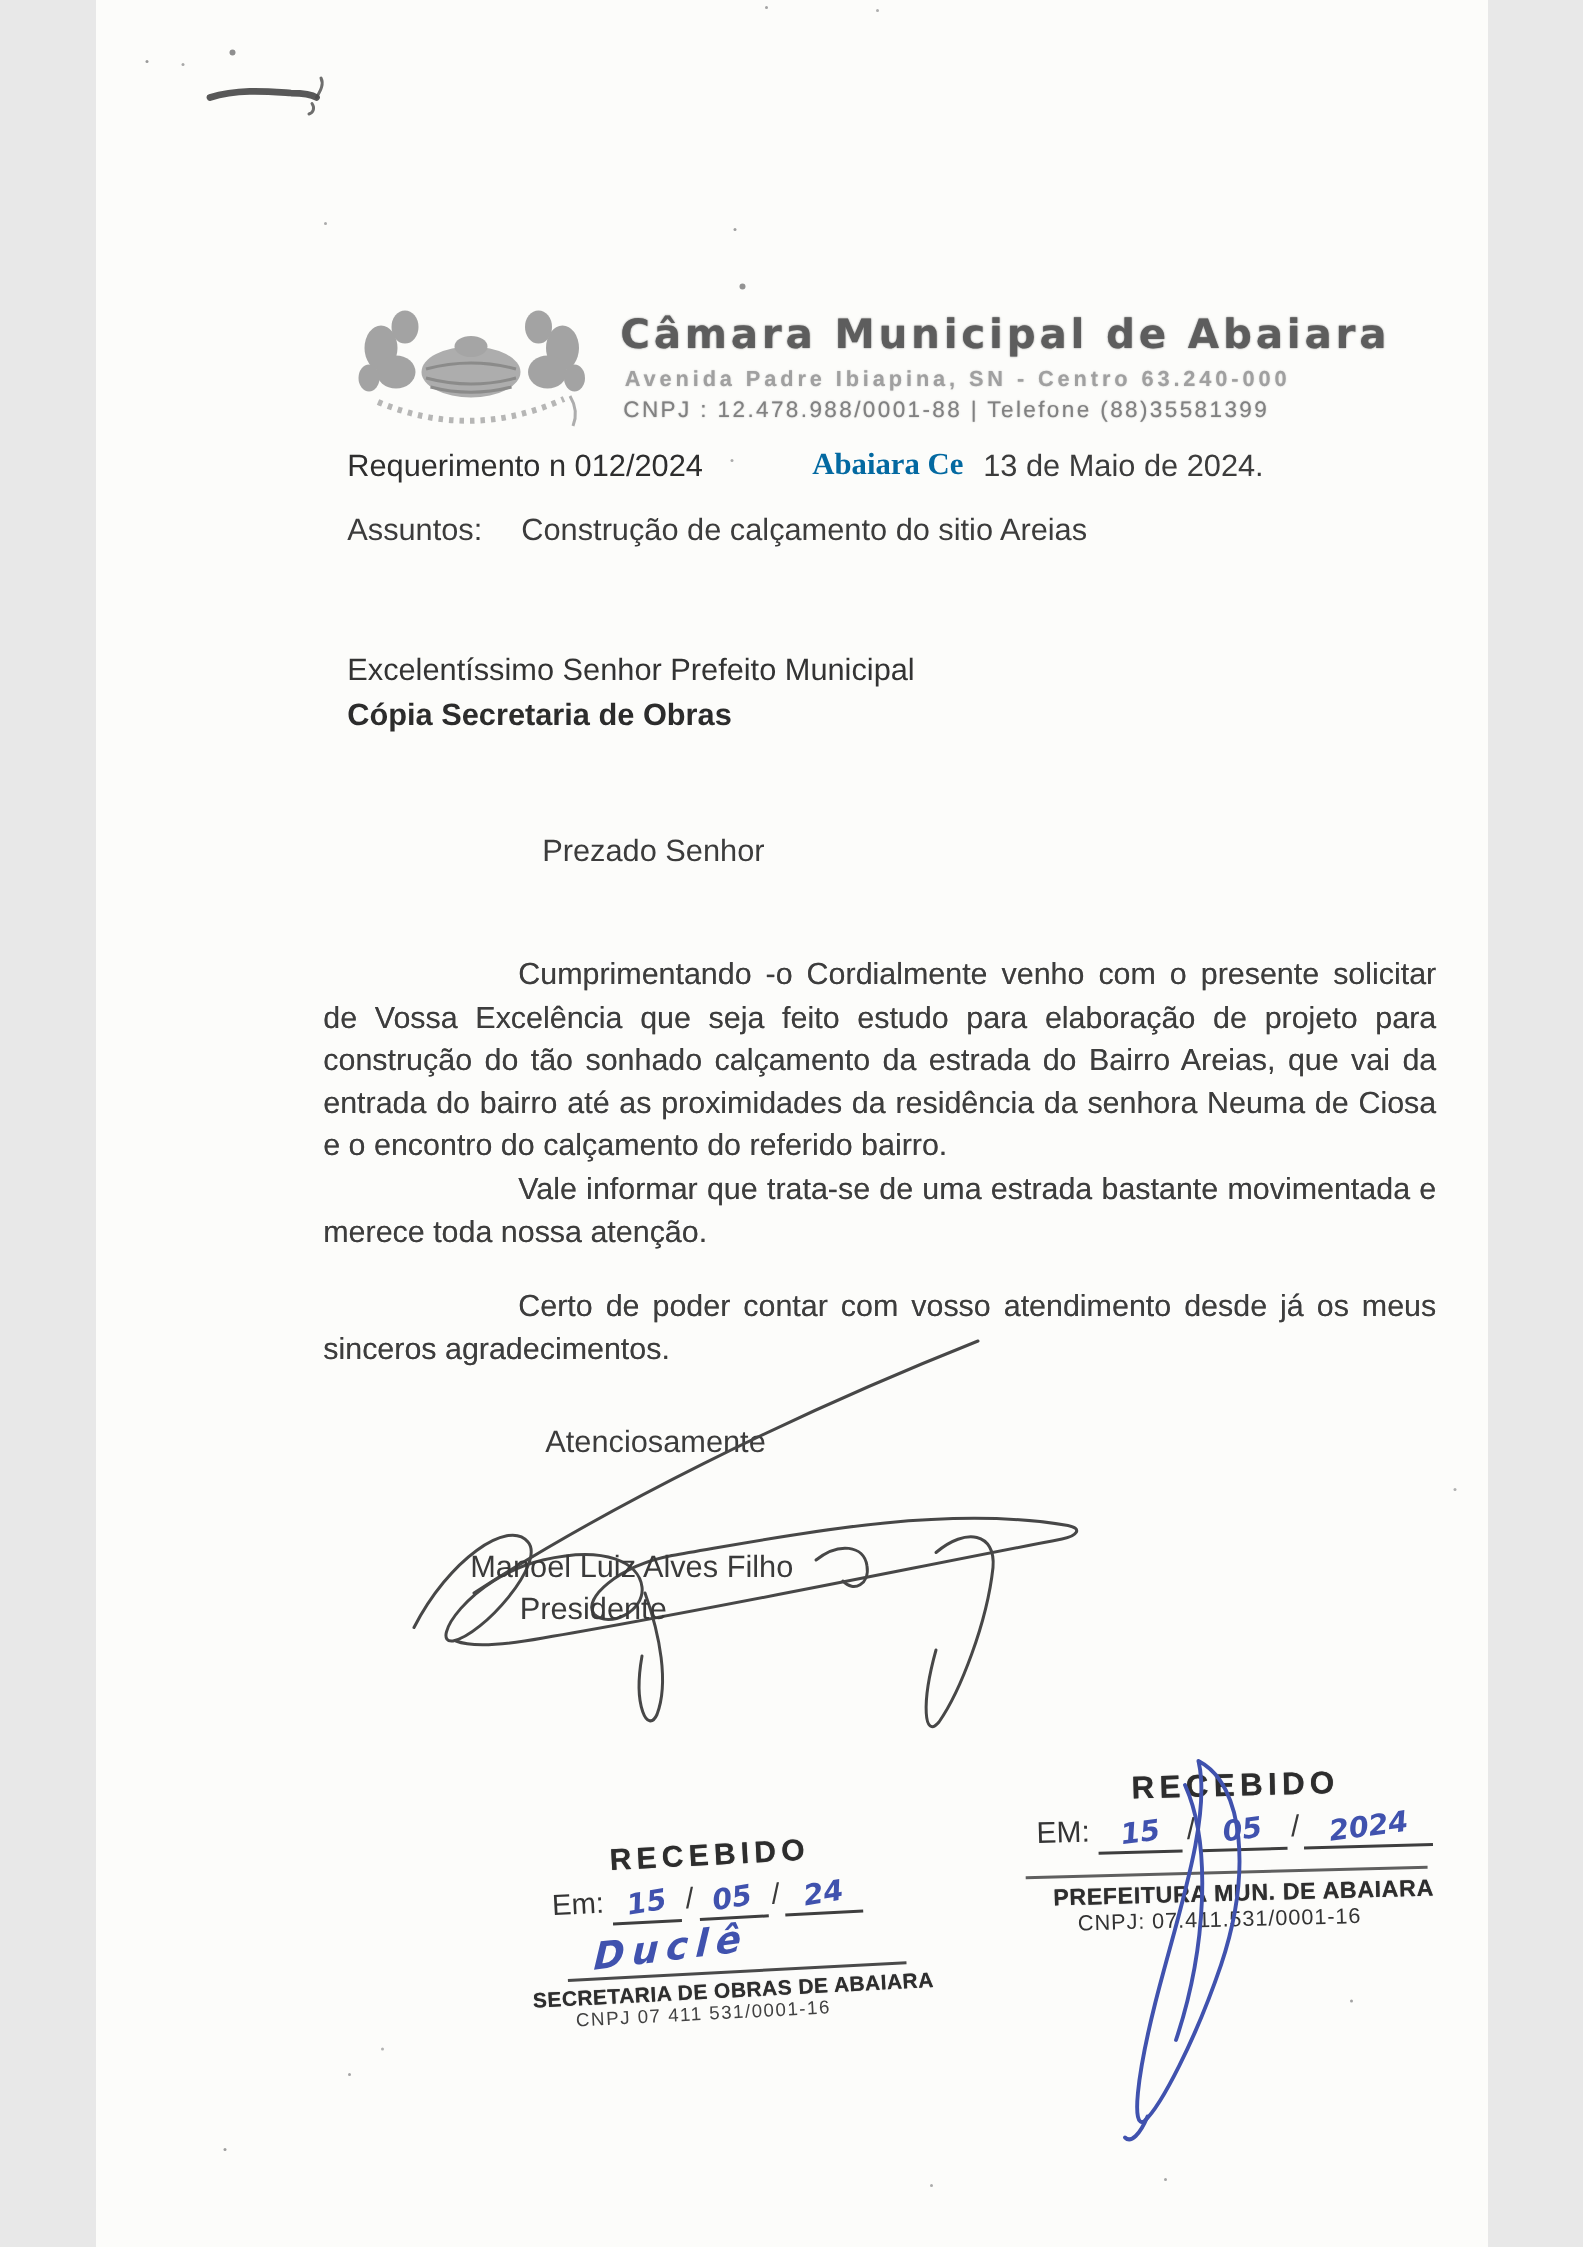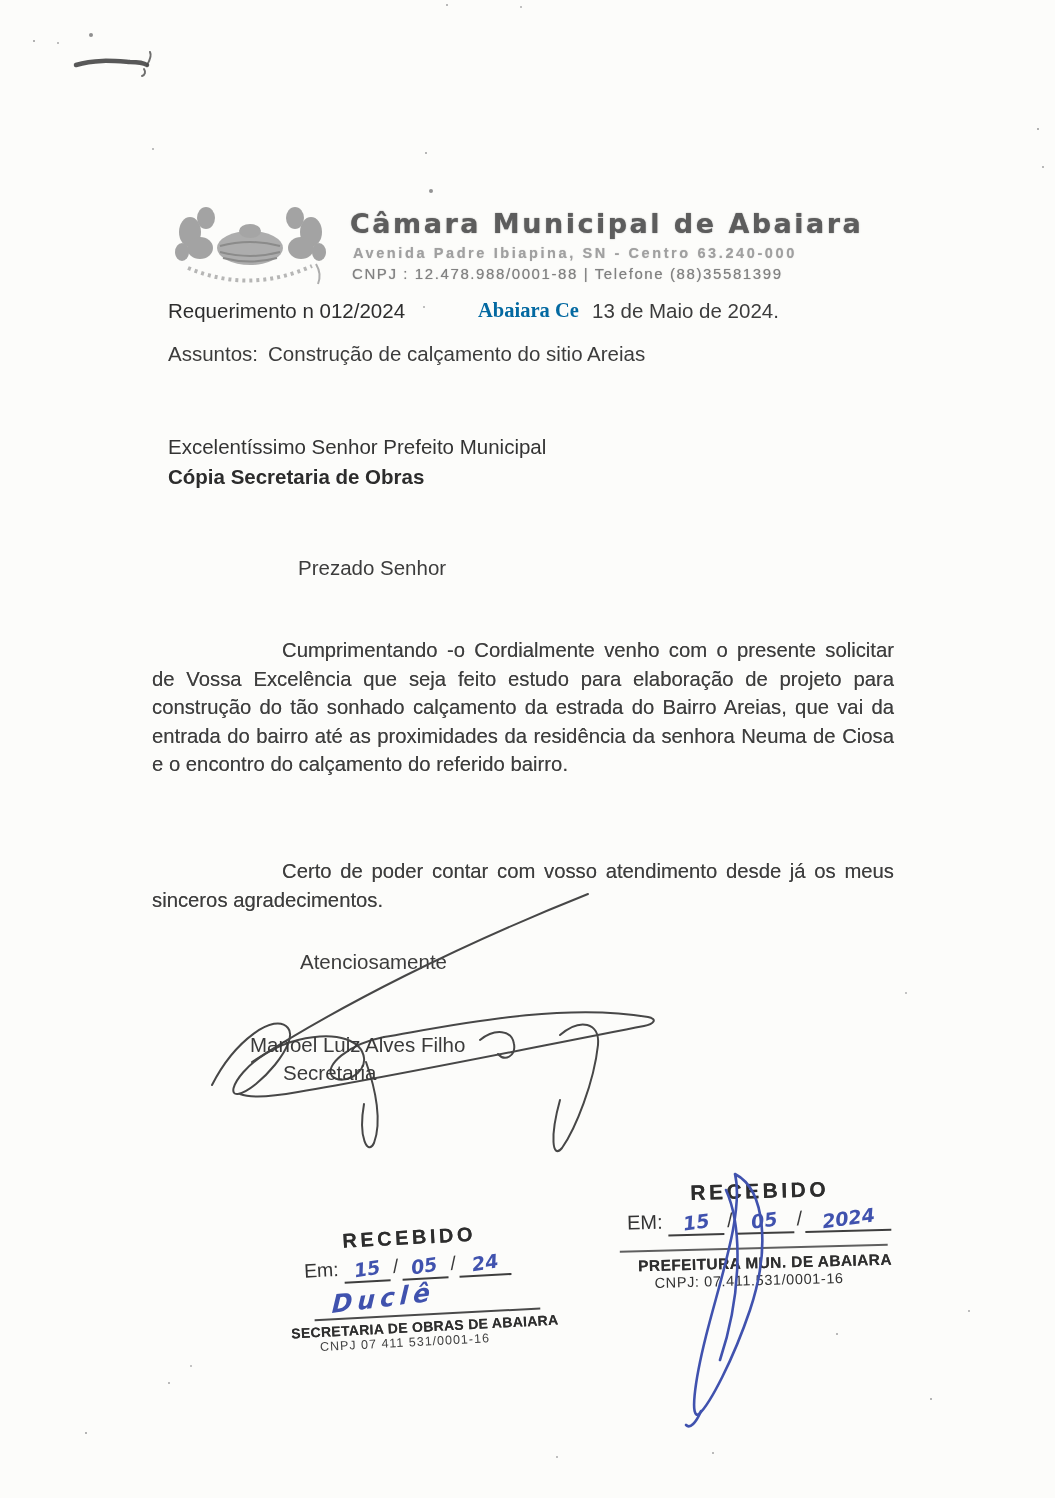--- a/index.html
+++ b/index.html
@@ -1,18 +1,18 @@
 <!DOCTYPE html>
 <html><head>
 <meta charset="utf-8">
 <style>
   html,body{margin:0;padding:0;background:#e8e8e8;}
   .page{
     position:relative;
-    width:1055px;height:1498px;
+    width:928px;height:1498px;
     margin:0 auto;
     background:#fcfcfa;
     overflow:hidden;
     font-family:"Liberation Sans", sans-serif;
     color:#3a3a3a;
   }
   .abs{position:absolute;}
 
   
   .specks{
@@ -47,21 +47,21 @@
     font-size:15px;letter-spacing:1.6px;color:#818181;
     text-shadow:0 0 1px rgba(130,130,130,.7);white-space:nowrap;
   }
 
   
   .ref-row{left:168px;top:299px;width:760px;height:26px;font-size:20.5px;}
   .ref-number{position:absolute;left:0;top:0;font-weight:normal;color:#2e2e2e;}
   .ref-place{position:absolute;left:310px;top:0;font-weight:bold;color:#0369a1;font-family:Liberation Serif, serif;}
   .ref-date{position:absolute;left:424px;top:0;color:#3c3c3c;}
   .subject-row{left:168px;top:342px;font-size:20.5px;color:#3c3c3c;}
-  .subject-text{margin-left:10px;}
+  .subject-text{margin-left:26px;}
 
   
   .recipient{left:168px;top:432px;font-size:20.5px;line-height:30px;color:#333;}
   .recipient .bold{font-weight:bold;color:#2c2c2c;}
 
   .salutation{left:298px;top:556px;font-size:20.5px;color:#3c3c3c;}
 
   
   .para{
     position:absolute;left:152px;width:742px;
@@ -164,37 +164,38 @@
   </div>
 
   <div class="abs recipient">
     <div>Excelentíssimo Senhor Prefeito Municipal</div>
     <div class="bold">Cópia Secretaria de Obras</div>
   </div>
 
   <div class="abs salutation">Prezado Senhor</div>
 
   <p class="para p1">Cumprimentando -o Cordialmente venho com o presente solicitar de Vossa Excelência que seja feito estudo para elaboração de projeto para construção do tão sonhado calçamento da estrada do Bairro Areias, que vai da entrada do bairro até as proximidades da residência da senhora Neuma de Ciosa e o encontro do calçamento do referido bairro.</p>
+  <p class="para p2">Vale informar que trata-se de uma estrada bastante movimentada e merece toda nossa atenção.</p>
   <p class="para p3">Certo de poder contar com vosso atendimento desde já os meus sinceros agradecimentos.</p>
 
   <div class="abs closing-word">Atenciosamente</div>
 
   <svg class="abs sig-svg" width="480" height="290" viewBox="0 0 480 290">
     <g fill="none" stroke="#474747" stroke-width="2" stroke-linecap="round">
       <path d="M62,182 C150,125 270,65 398,14"></path>
       <path d="M22,205 C45,160 85,132 98,148 C110,162 68,210 48,214 C32,216 58,172 108,160 C150,150 172,162 174,178 C176,194 152,206 142,196 C134,186 158,164 194,157"></path>
       <path d="M194,157 C260,146 370,122 458,137 C468,139 464,144 454,146 C350,166 210,195 108,212 C80,217 60,218 50,214"></path>
       <path d="M370,155 C390,138 410,142 408,165 C404,202 386,248 372,268 C362,280 360,256 370,220"></path>
       <path d="M176,182 C186,210 192,242 184,263 C178,276 168,258 174,224"></path>
       <path d="M290,160 C305,148 322,150 324,164 C326,176 315,182 308,174"></path>
     </g>
   </svg>
 
   <div class="abs signer-name">Manoel Luiz Alves Filho</div>
-  <div class="abs signer-title">Secretaria</div>
+  <div class="abs signer-title">Presidente</div>
 
   <div class="abs stamp stamp-left">
     <div class="stamp-title">RECEBIDO</div>
     <div class="em-row">
       <span>Em:</span>
       <span class="seg seg-d"><span class="hand" style="color:#4052ae">15</span></span><span class="slash">/</span><span class="seg seg-m"><span class="hand" style="color:#4052ae">05</span></span><span class="slash">/</span><span class="seg seg-y"><span class="hand" style="color:#4052ae">24</span></span>
     </div>
     <div class="script-row">
       <span class="script-sig" style="color:#4052ae">Duclê</span>
     </div>

